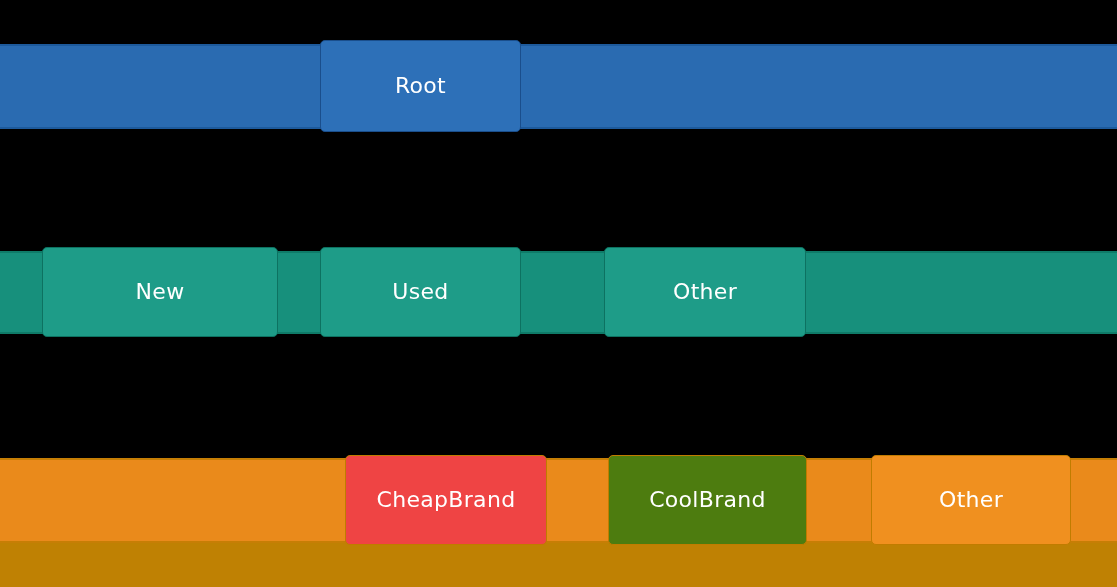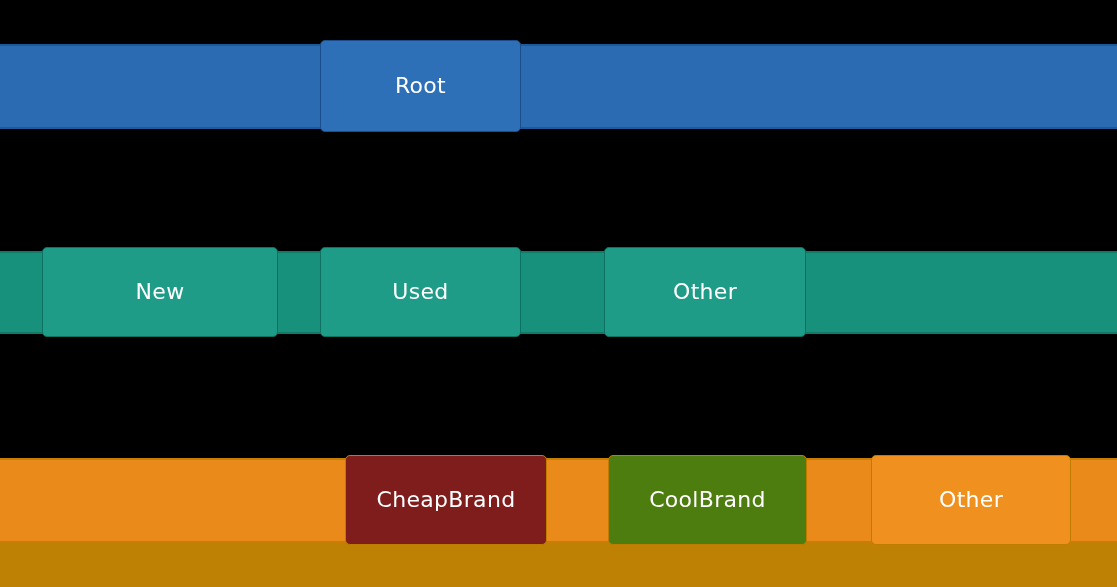--- a/index.html
+++ b/index.html
@@ -47,21 +47,21 @@
     </div>
     <div class="node" style="left: 42px; top: 247px; width: 236px; height: 90px; background: rgb(30, 156, 136); border-color: rgb(13, 114, 97);">
       <span class="node-label">New</span>
     </div>
     <div class="node" style="left: 320px; top: 247px; width: 201px; height: 90px; background: rgb(30, 156, 136); border-color: rgb(13, 114, 97);">
       <span class="node-label">Used</span>
     </div>
     <div class="node" style="left: 604px; top: 247px; width: 202px; height: 90px; background: rgb(30, 156, 136); border-color: rgb(13, 114, 97);">
       <span class="node-label">Other</span>
     </div>
-    <div class="node" style="left: 345px; top: 455px; width: 202px; height: 90px; background: #7f1d1d; border-color: rgb(192, 124, 0);">
+    <div class="node" style="left: 345px; top: 455px; width: 202px; height: 90px; background: #ef4444; border-color: rgb(192, 124, 0);">
       <span class="node-label">CheapBrand</span>
     </div>
     <div class="node" style="left: 608px; top: 455px; width: 199px; height: 90px; background: #4d7c0f; border-color: rgb(192, 124, 0);">
       <span class="node-label">CoolBrand</span>
     </div>
     <div class="node" style="left: 871px; top: 455px; width: 200px; height: 90px; background: rgb(240, 144, 31); border-color: rgb(192, 124, 0);">
       <span class="node-label">Other</span>
     </div>
   </div>
 

